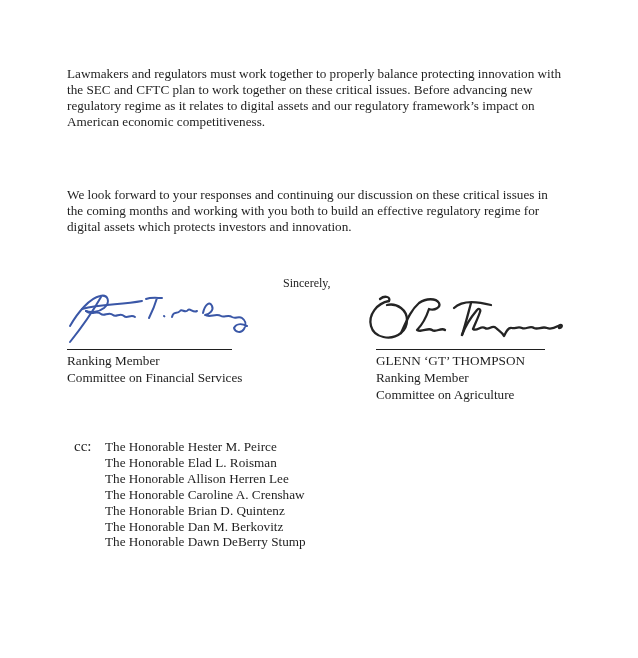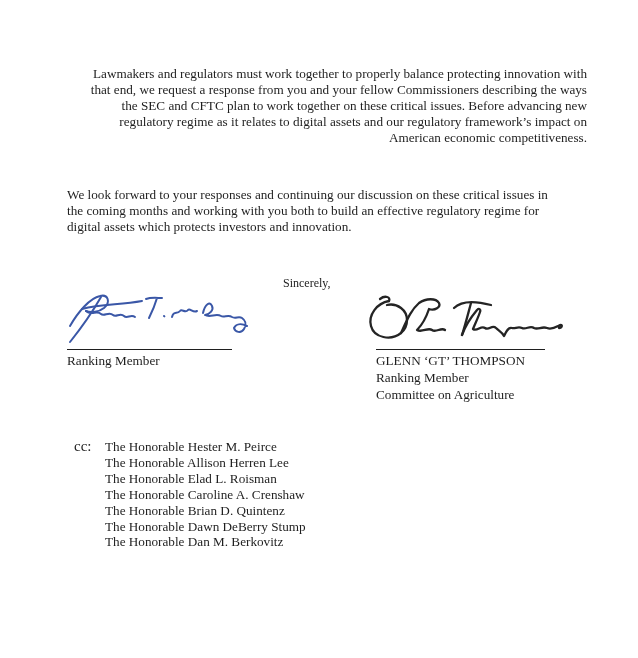--- a/index.html
+++ b/index.html
@@ -7,41 +7,40 @@
     width: 638px; height: 658px;
     background: #ffffff;
     position: relative;
     font-family: "Liberation Serif", serif;
     color: #1e1e1e;
     overflow: hidden;
   }
   .abs { position: absolute; }
   .body-text { font-size: 13.2px; line-height: 15.9px; }
   .line { white-space: nowrap; }
-  .para1 { left: 67px; top: 66px; width: 520px; text-align: right; }
+  .para1 { left: 67px; top: 66px; width: 520px; }
   .para2 { left: 67px; top: 187px; width: 520px; }
   .closing { left: 283px; top: 276px; font-size: 12px; }
   .sig-svg-left  { left: 58px;  top: 290px; width: 200px; height: 62px; }
   .sig-svg-right { left: 362px; top: 288px; width: 212px; height: 64px; }
   .sig-rule { border-top: 1.6px solid #1f1f1f; height: 0; top: 349px; }
   .rule-left  { left: 67px;  width: 165px; }
   .rule-right { left: 376px; width: 169px; }
   .sig-block { font-size: 13.2px; line-height: 17px; top: 352px; }
   .sig-block-left  { left: 67px; }
   .sig-block-right { left: 376px; }
   .cc-label { left: 74px;  top: 439px; font-size: 15px; line-height: 15.9px; }
   .cc-list  { left: 105px; top: 439px; }
   svg path { fill: none; stroke-linecap: round; stroke-linejoin: round; }
 </style>
 </head>
 <body>
 
 <div class="abs para1 body-text">
   <div class="line">Lawmakers and regulators must work together to properly balance protecting innovation with</div>
-  <div class="line">that end, we request a response from you and your fellow Commissioners describing the ways</div>
   <div class="line">the SEC and CFTC plan to work together on these critical issues. Before advancing new</div>
   <div class="line">regulatory regime as it relates to digital assets and our regulatory framework’s impact on</div>
   <div class="line">American economic competitiveness.</div>
 </div>
 
 <div class="abs para2 body-text">
   <div class="line">We look forward to your responses and continuing our discussion on these critical issues in</div>
   <div class="line">the coming months and working with you both to build an effective regulatory regime for</div>
   <div class="line">digital assets which protects investors and innovation.</div>
 </div>
@@ -69,30 +68,31 @@
     <path d="M109 15 C106 26 103 38 100 47"></path>
     <path d="M100 47 C104 36 110 28 115 22 C117 20 119 21 118 24 C116 30 113 36 111 41 C115 44 119 37 123 40 C127 43 130 36 134 40 C137 43 140 44 142 48 C144 44 146 39 150 40 C153 41 156 38 160 40 C164 42 168 37 172 40 C176 42 180 38 185 40 C190 42 194 39 198 37 C201 36 200 40 197 40"></path>
   </g>
 </svg>
 
 <div class="abs sig-rule rule-left"></div>
 <div class="abs sig-rule rule-right"></div>
 
 <div class="abs sig-block sig-block-left">
   <div class="line">Ranking Member</div>
+  <div class="line">Committee on Financial Services</div>
 </div>
 
 <div class="abs sig-block sig-block-right">
   <div class="line">GLENN ‘GT’ THOMPSON</div>
   <div class="line">Ranking Member</div>
   <div class="line">Committee on Agriculture</div>
 </div>
 
 <div class="abs cc-label">cc:</div>
 <div class="abs cc-list body-text">
   <div class="line">The Honorable Hester M. Peirce</div>
+  <div class="line">The Honorable Elad L. Roisman</div>
   <div class="line">The Honorable Allison Herren Lee</div>
-  <div class="line">The Honorable Elad L. Roisman</div>
   <div class="line">The Honorable Caroline A. Crenshaw</div>
   <div class="line">The Honorable Brian D. Quintenz</div>
+  <div class="line">The Honorable Dan M. Berkovitz</div>
   <div class="line">The Honorable Dawn DeBerry Stump</div>
-  <div class="line">The Honorable Dan M. Berkovitz</div>
 </div>
 
 </body></html>

